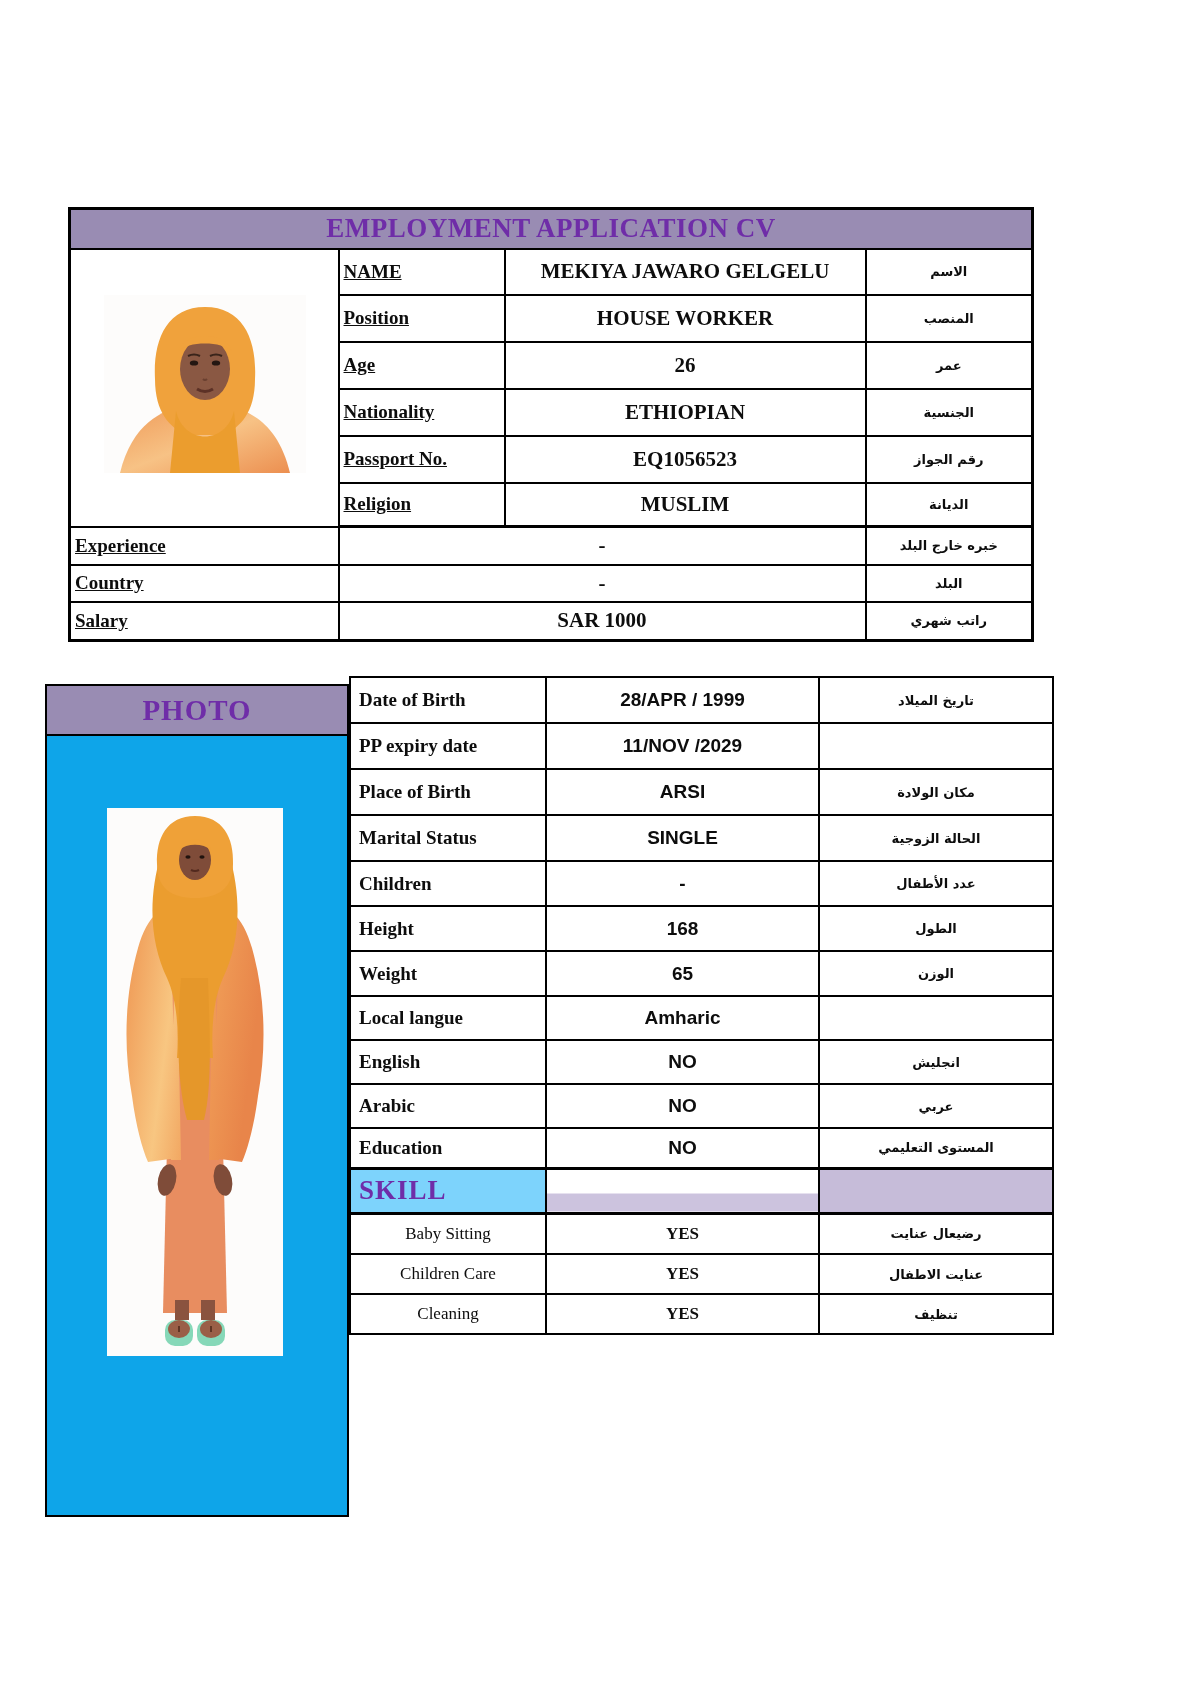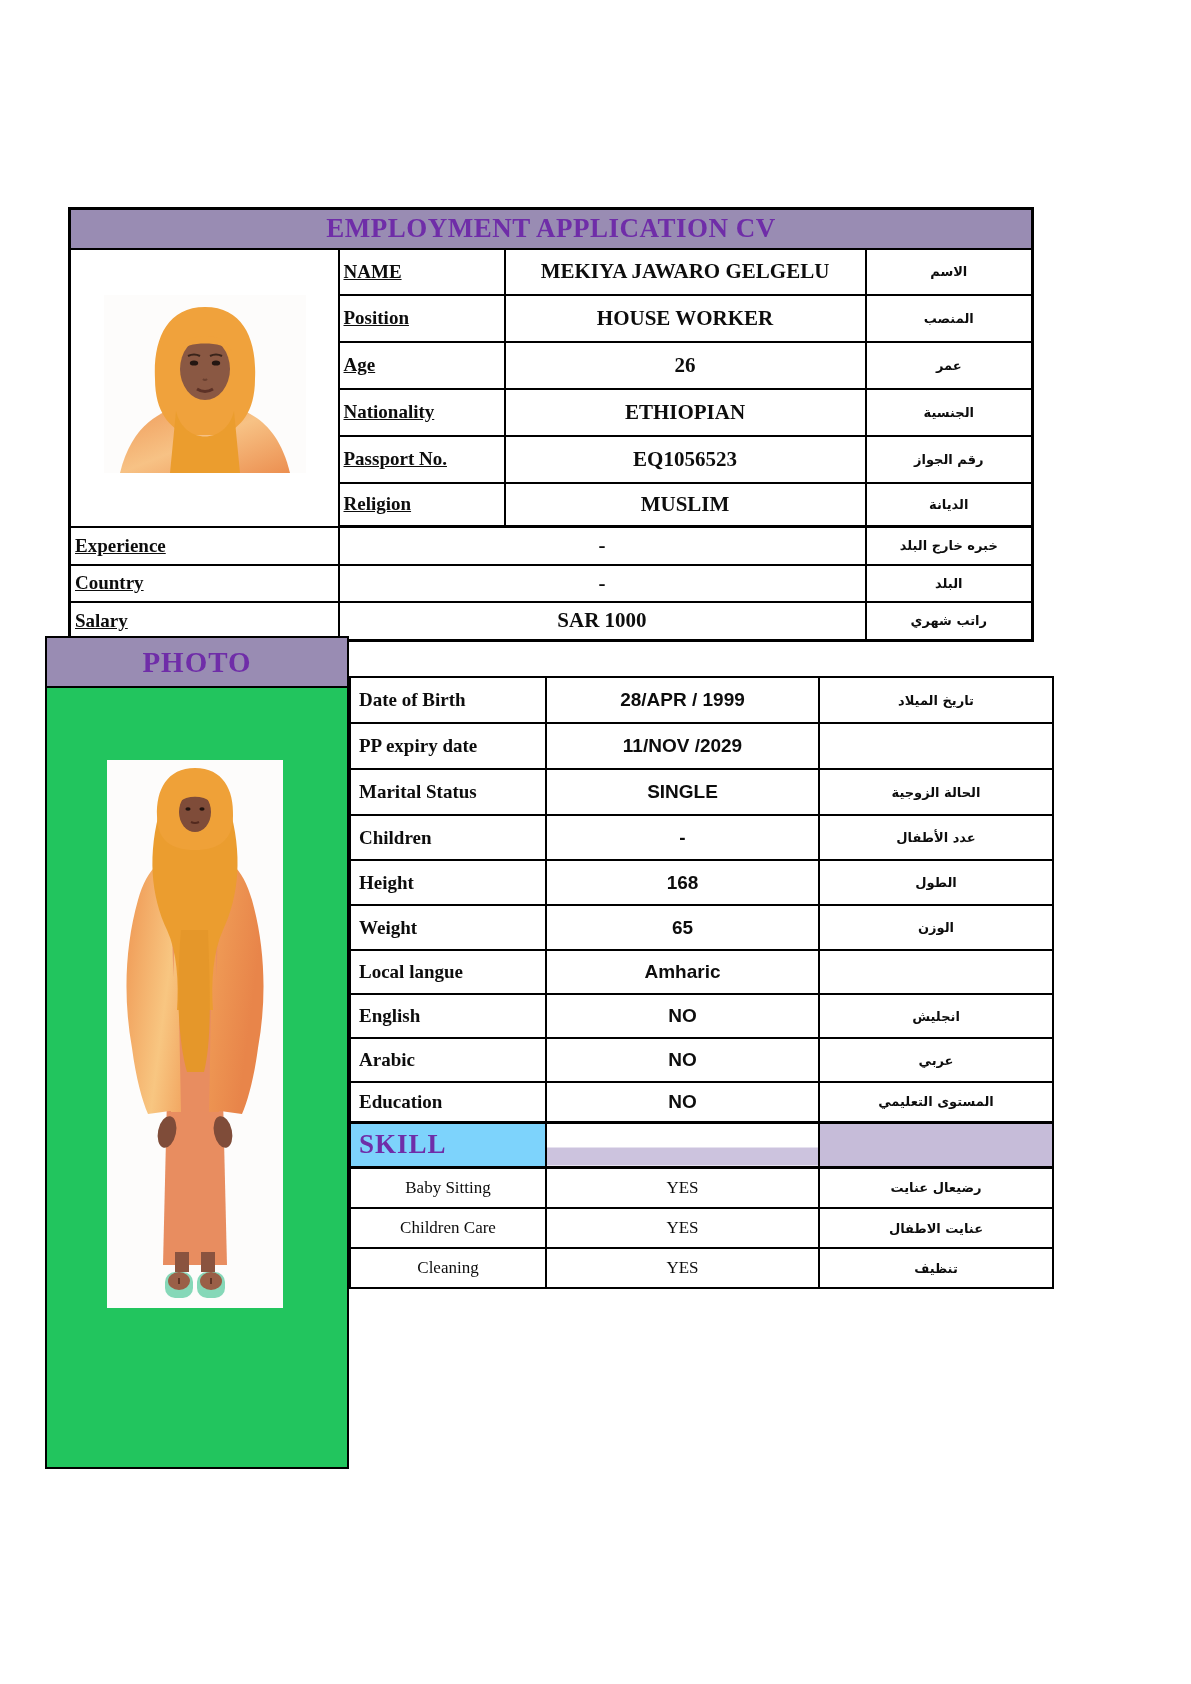--- a/index.html
+++ b/index.html
@@ -26,25 +26,25 @@
   .t2 .val{font-family:"Liberation Sans",sans-serif;font-size:19px;font-weight:bold;text-align:center;}
   .t2 .ar{font-family:"DejaVu Sans",sans-serif;font-size:13px;font-weight:bold;
           text-align:center;direction:rtl;border-radius:12px;}
   .t2 tr.edu td{border-bottom:3px solid #000;}
   .t2 tr.skill td{border-bottom:3px solid #000;}
   .t2 .sk-lab{background:#7dd3fc;text-align:left;}
   .t2 .sk-lab span{font-size:27px;font-weight:bold;color:#6f2da8;letter-spacing:1px;}
   .t2 .sk-val{background:linear-gradient(to bottom,#ffffff 57%,#ccc3de 57%);}
   .t2 .sk-ar{background:#c6bcd9;}
   .t2 .s-lab{font-size:17px;font-weight:normal;text-align:center;}
-  .t2 .s-val{font-size:17px;font-weight:normal;text-align:center;border-radius:13px;}
+  .t2 .s-val{font-size:17px;font-weight:bold;text-align:center;border-radius:13px;}
 
   
-  .photo-box{position:absolute;left:45px;top:636px;width:300px;height:829px;
-             border:2px solid #000;background:#22c55e;}
+  .photo-box{position:absolute;left:45px;top:684px;width:300px;height:829px;
+             border:2px solid #000;background:#0ea5e9;}
   .photo-box .pb-hdr{position:absolute;left:0;top:0;width:100%;height:48px;background:#998cb3;
              border-bottom:2px solid #000;display:flex;align-items:center;justify-content:center;}
   .photo-box .pb-hdr span{font-size:29px;font-weight:bold;color:#6f2da8;letter-spacing:1px;}
   .fullbody-svg{position:absolute;left:60px;top:122px;}
   .portrait-svg{position:absolute;left:33px;top:45px;}
 </style>
 </head>
 <body>
 
 <div class="page">
@@ -192,20 +192,25 @@
       <td class="lab">Date of Birth</td>
       <td class="val">28/APR / 1999</td>
       <td class="ar">تاريخ الميلاد</td>
     </tr>
     <tr style="height:46px">
       <td class="lab">PP expiry date</td>
       <td class="val">11/NOV /2029</td>
       <td class="ar"></td>
     </tr>
     <tr style="height:46px">
+      <td class="lab">Place of Birth</td>
+      <td class="val">ARSI</td>
+      <td class="ar">مكان الولادة</td>
+    </tr>
+    <tr style="height:46px">
       <td class="lab">Marital Status</td>
       <td class="val">SINGLE</td>
       <td class="ar">الحالة الزوجية</td>
     </tr>
     <tr style="height:45px">
       <td class="lab">Children</td>
       <td class="val">-</td>
       <td class="ar">عدد الأطفال</td>
     </tr>
     <tr style="height:45px">

